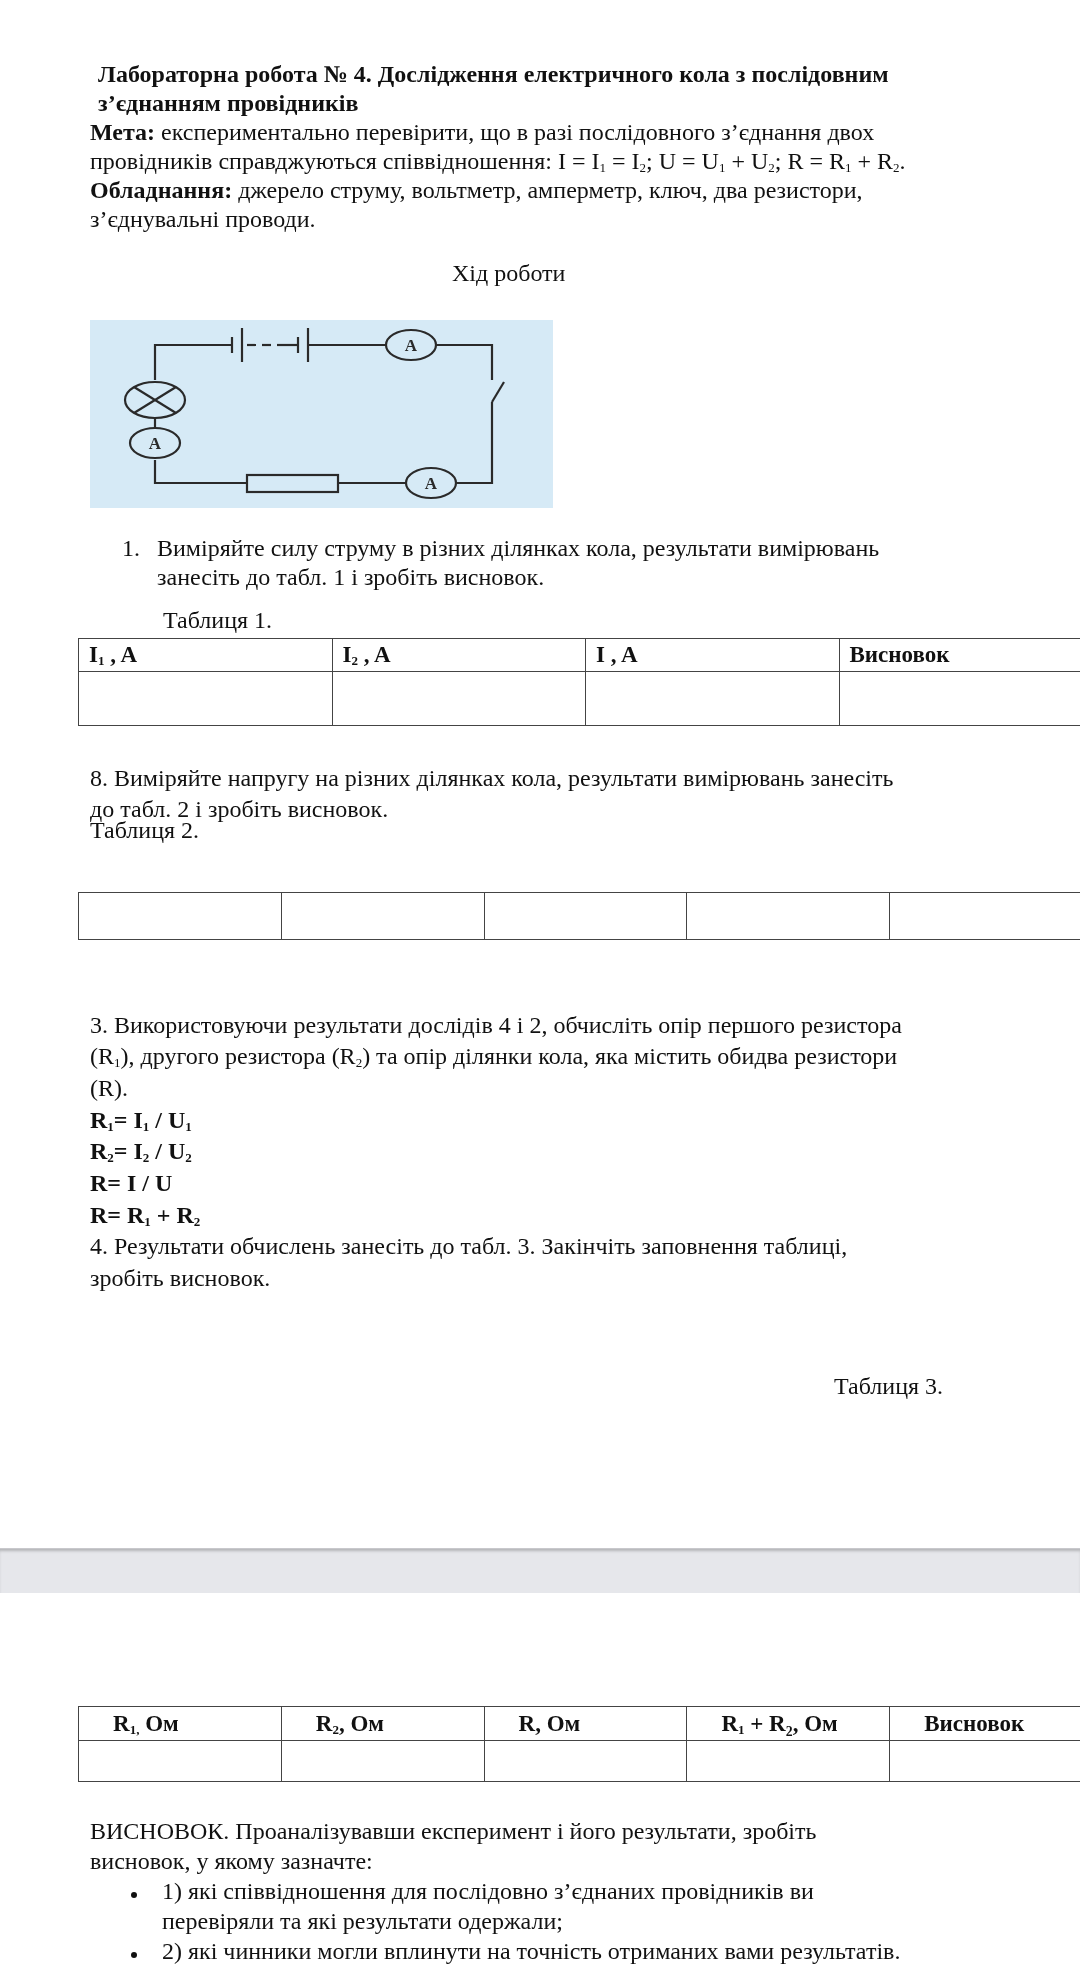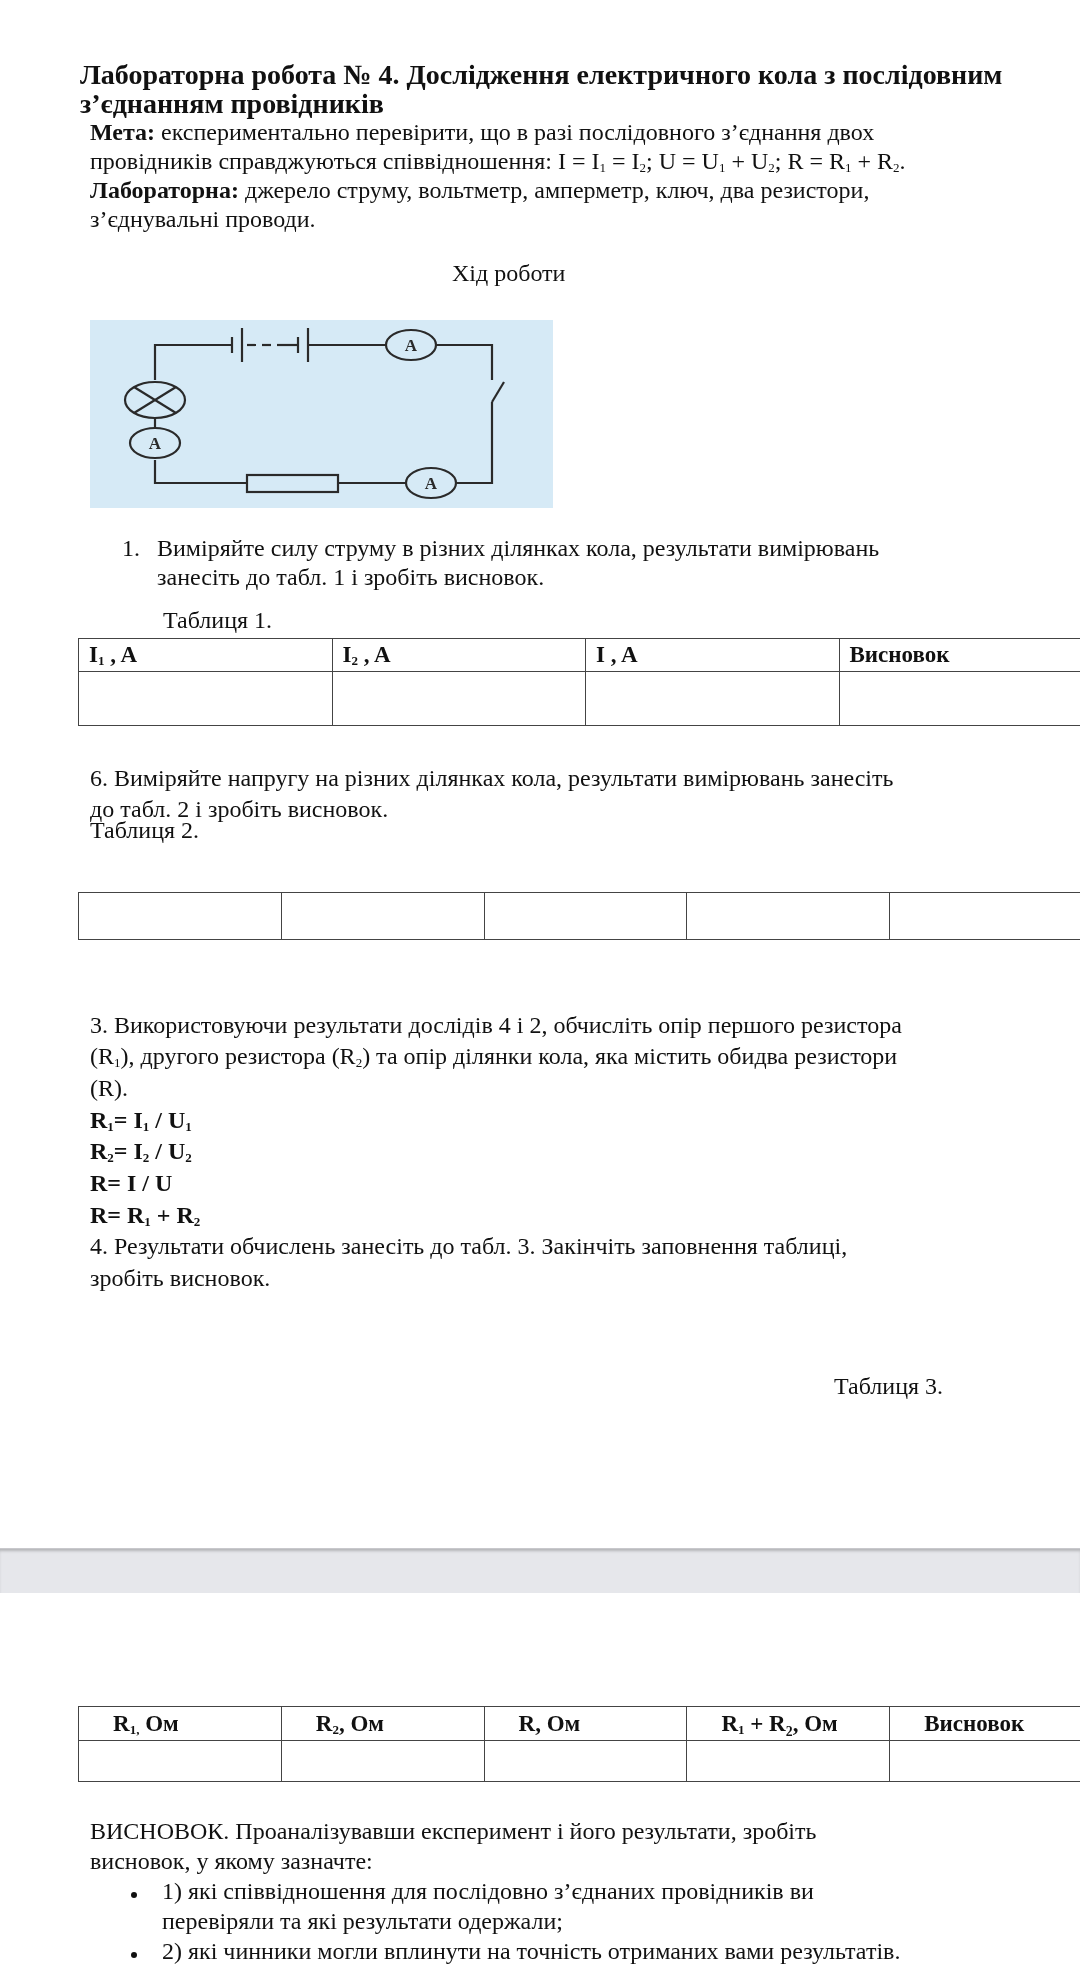--- a/index.html
+++ b/index.html
@@ -2,21 +2,21 @@
 <html><head>
 <meta charset="utf-8">
 <style>
   html, body { margin:0; padding:0; }
   body { width:1080px; height:1982px; background:#ffffff; position:relative; overflow:hidden;
          font-family:"Liberation Serif", "DejaVu Serif", serif; color:#111; }
   .abs { position:absolute; }
   .line { position:absolute; white-space:nowrap; font-size:24px; line-height:29px; }
   b, .b { font-weight:bold; }
   sub { font-size:13px; vertical-align:-3px; line-height:0; }
-  .title { left:80px; font-weight:bold; font-size:28px; }
+  .title { left:98px; font-weight:bold; font-size:24px; }
 
   .diagram { left:90px; top:320px; width:463px; height:188px; background:#d6eaf6; }
   .diagram svg { position:absolute; left:0; top:0; }
 
   table.grid { position:absolute; border-collapse:collapse; table-layout:fixed; left:78px; width:1015px; }
   table.grid td { border:1.5px solid #444; padding:0 10px; font-size:23px; font-weight:bold; vertical-align:middle; white-space:nowrap; }
   .t1 tr.h td { height:32px; }
   .t1 tr.r td { height:53px; }
   .t2 tr.h td { height:32px; }
   .t2 tr.r td { height:46px; }
@@ -33,21 +33,21 @@
 <div class="line title" style="top:60px;">Лабораторна робота № 4. Дослідження електричного кола з послідовним</div>
 <div class="line title" style="top:89px;">з’єднанням провідників</div>
 
 <div class="line" style="left:90px; top:118px;">
   <b>Мета:</b><span> експериментально перевірити, що в разі послідовного з’єднання двох</span>
 </div>
 <div class="line" style="left:90px; top:147px;">
   <span>провідників справджуються співвідношення: </span><span><span>I</span> = <span>I</span><sub>1</sub> = <span>I</span><sub>2</sub>; <span>U</span> = <span>U</span><sub>1</sub> + <span>U</span><sub>2</sub>; <span>R</span> = <span>R</span><sub>1</sub> + <span>R</span><sub>2</sub>.</span>
 </div>
 <div class="line" style="left:90px; top:176px;">
-  <b>Лабораторна:</b><span> джерело струму, вольтметр, амперметр, ключ, два резистори,</span>
+  <b>Обладнання:</b><span> джерело струму, вольтметр, амперметр, ключ, два резистори,</span>
 </div>
 <div class="line" style="left:90px; top:205px;">з’єднувальні проводи.</div>
 
 <div class="line" style="left:452px; top:259px;">Хід роботи</div>
 
 <div class="abs diagram">
   <svg width="463" height="188" viewBox="0 0 463 188" fill="none" stroke="#2a2a2a" stroke-width="2.2">
 
     <path d="M65 60 V25 H142"></path>
 
@@ -111,21 +111,21 @@
   </tr>
   <tr class="r">
     <td></td>
     <td></td>
     <td></td>
     <td></td>
   </tr>
 </tbody>
   </table>
 
-<div class="line" style="left:90px; top:763px; line-height:30px;">6. Виміряйте напругу на різних ділянках кола, результати вимірювань занесіть</div>
+<div class="line" style="left:90px; top:763px; line-height:30px;">8. Виміряйте напругу на різних ділянках кола, результати вимірювань занесіть</div>
 <div class="line" style="left:90px; top:794px; line-height:30px;">до табл. 2 і зробіть висновок.</div>
 <div class="line" style="left:90px; top:815px; line-height:30px;">Таблиця 2.</div>
 
 <table class="grid t2" style="top:892px;">
   <tbody>
   <tr class="r">
     <td></td>
     <td></td>
     <td></td>
     <td></td>

